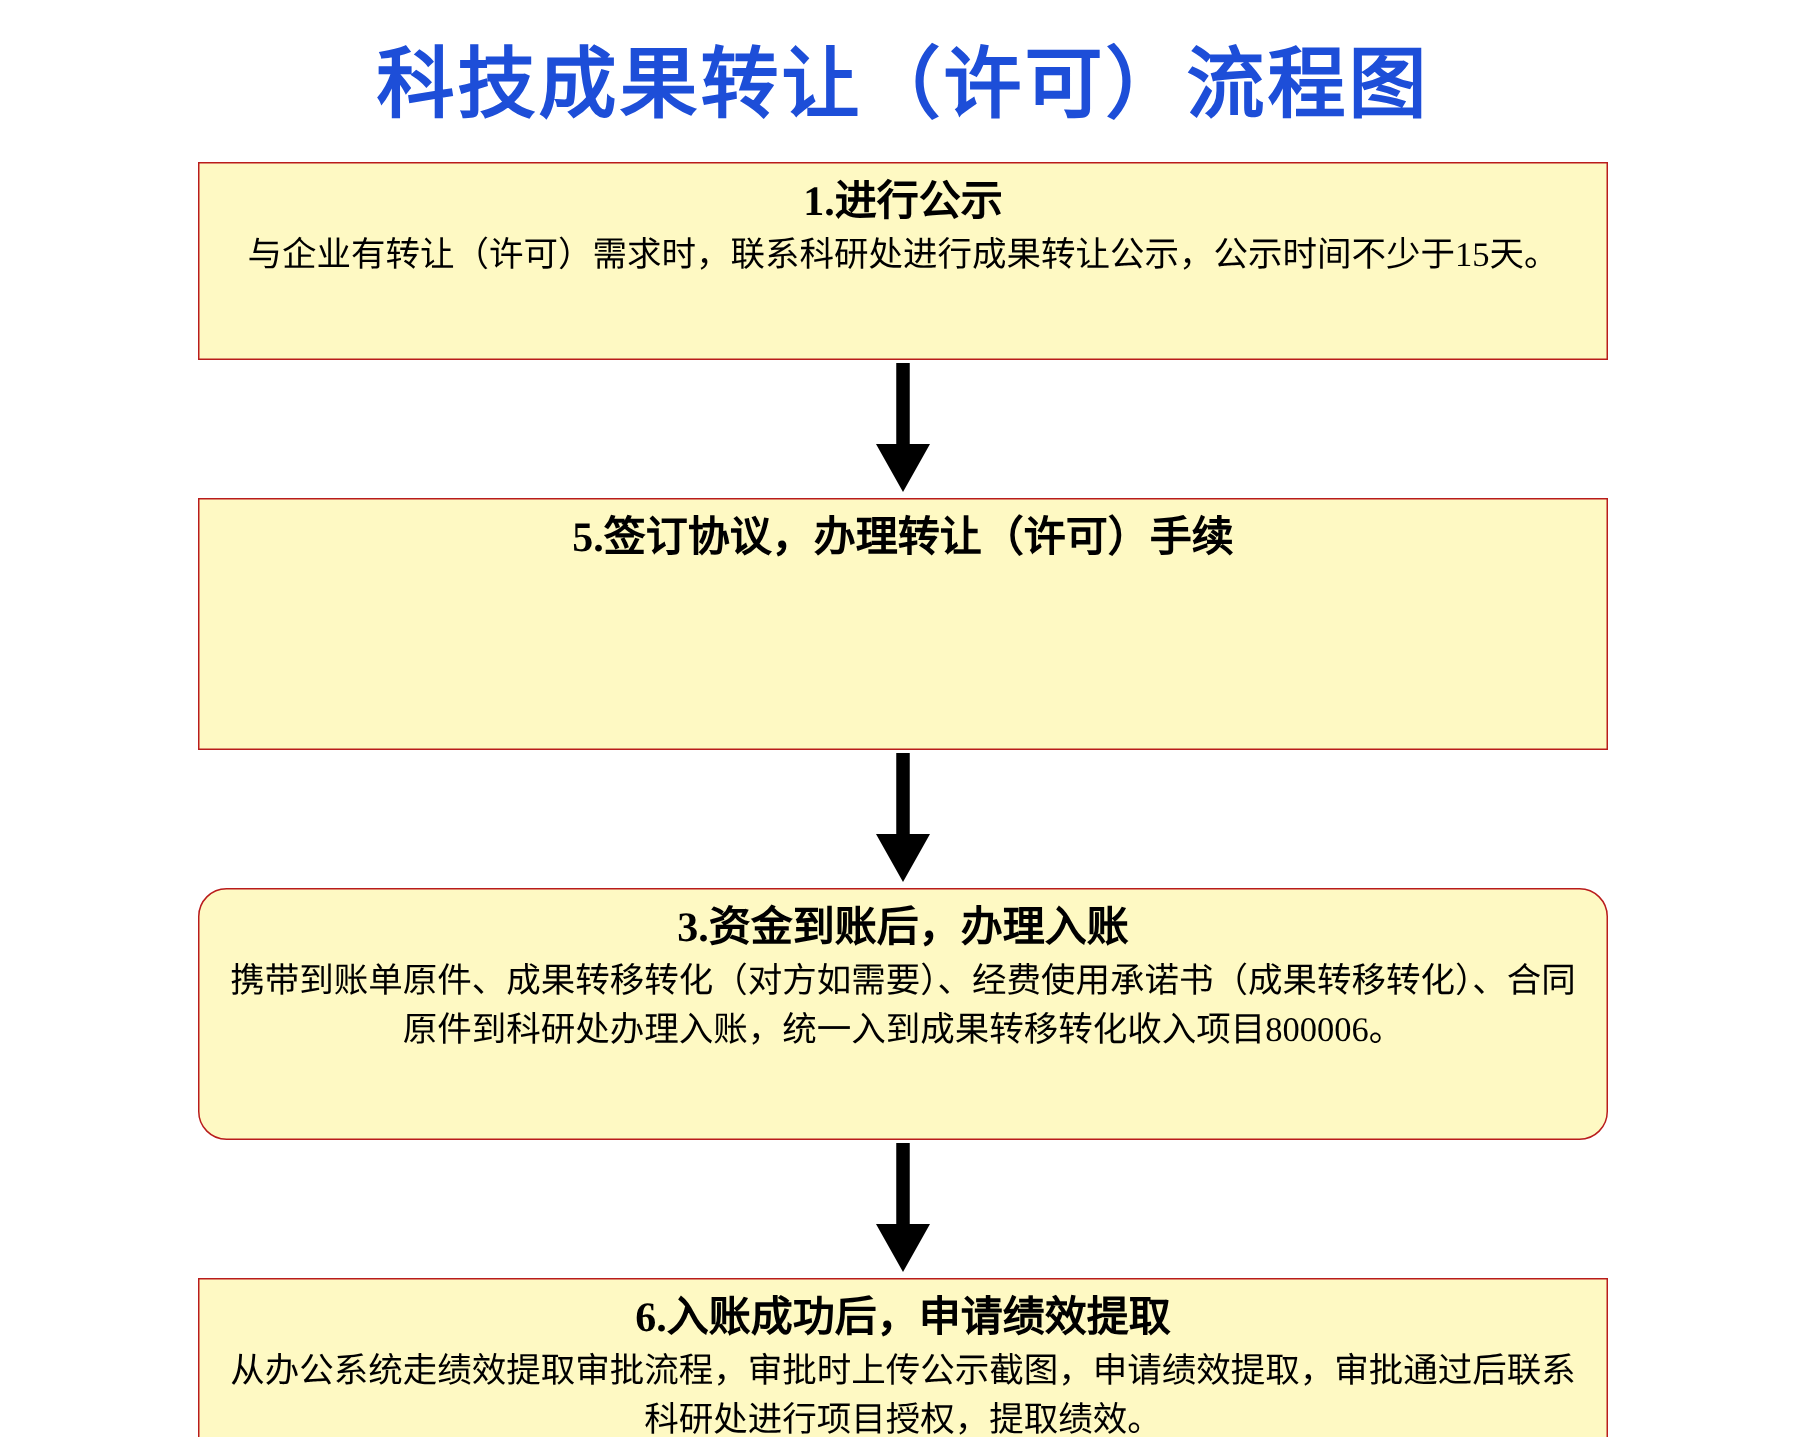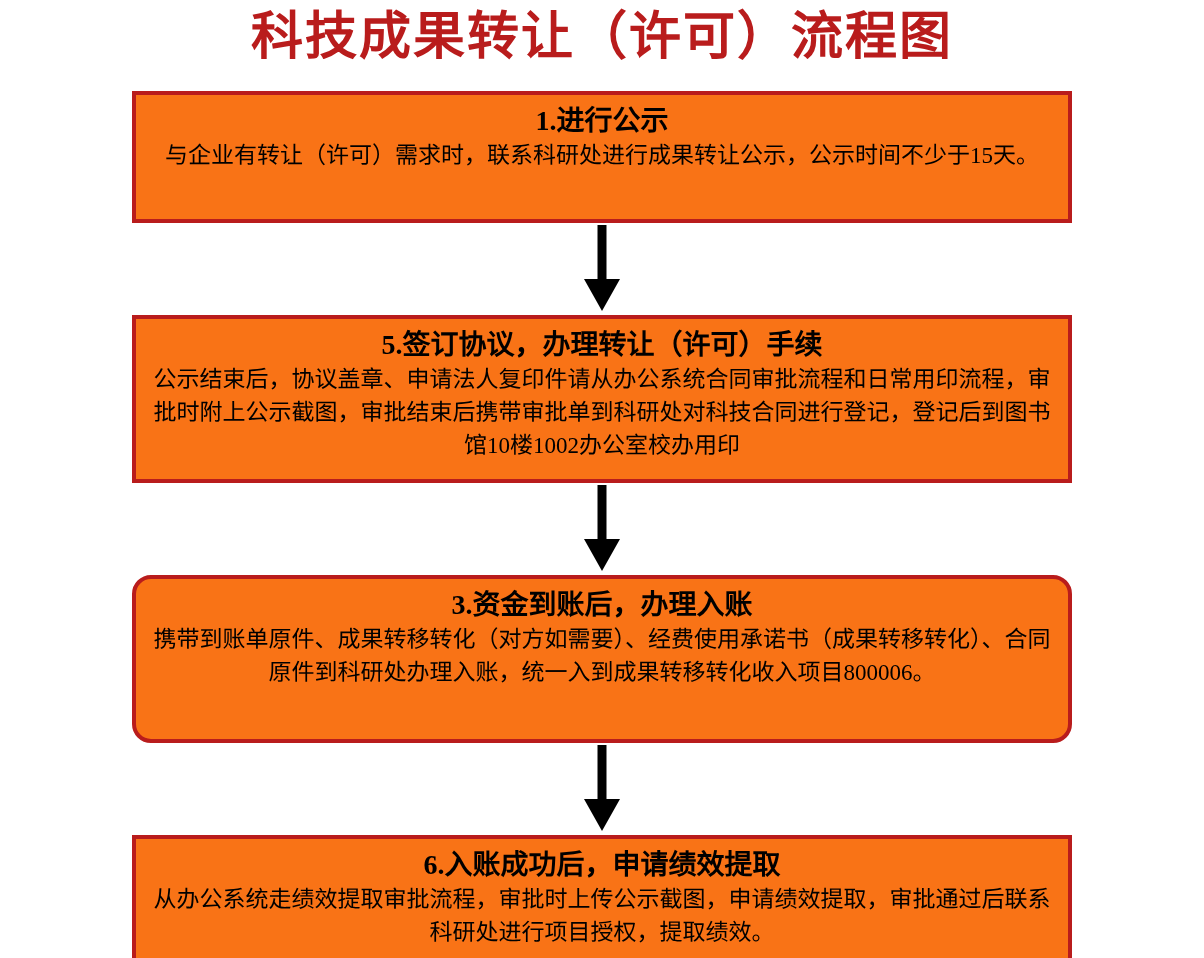--- a/index.html
+++ b/index.html
@@ -17,37 +17,37 @@
   }
   .page {
     position: relative;
     width: 1204px;
     height: 958px;
     box-sizing: border-box;
   }
   .title {
     width: 100%;
     text-align: center;
-    font-family: Liberation Mono, monospace;
+    font-family: Liberation Sans, sans-serif;
     font-size: 52px;
     font-weight: 700;
     letter-spacing: 2px;
     line-height: 1.1;
-    padding-top: 12px;
-    color: #b91c1c;
+    padding-top: 29px;
+    color: #1d4ed8;
   }
   .flow {
     margin: 0 auto;
     width: 940px;
     position: relative;
     padding-top: 22px;
   }
   .node {
-    background: #f97316;
-    border: 4px solid #b91c1c;
+    background: #fef9c3;
+    border: 1px solid #b91c1c;
     box-sizing: border-box;
     padding: 8px 14px 12px 14px;
     text-align: center;
   }
   .node-title {
     font-family: "Liberation Serif", "DejaVu Serif", serif;
     font-size: 28px;
     font-weight: 700;
     line-height: 1.25;
     margin-bottom: 2px;
@@ -91,21 +91,20 @@
 
     <div class="arrow">
       <svg width="44" height="88" viewBox="0 0 44 88" aria-hidden="true">
         <line x1="22" y1="0" x2="22" y2="58" stroke="#000000" stroke-width="9"></line>
         <polygon points="4,54 40,54 22,86" fill="#000000"></polygon>
       </svg>
     </div>
 
     <div class="node n2">
       <div class="node-title">5.签订协议，办理转让（许可）手续</div>
-      <div class="node-body">公示结束后，协议盖章、申请法人复印件请从办公系统合同审批流程和日常用印流程，审批时附上公示截图，审批结束后携带审批单到科研处对科技合同进行登记，登记后到图书馆10楼1002办公室校办用印</div>
     </div>
 
     <div class="arrow">
       <svg width="44" height="88" viewBox="0 0 44 88" aria-hidden="true">
         <line x1="22" y1="0" x2="22" y2="58" stroke="#000000" stroke-width="9"></line>
         <polygon points="4,54 40,54 22,86" fill="#000000"></polygon>
       </svg>
     </div>
 
     <div class="node n3">

